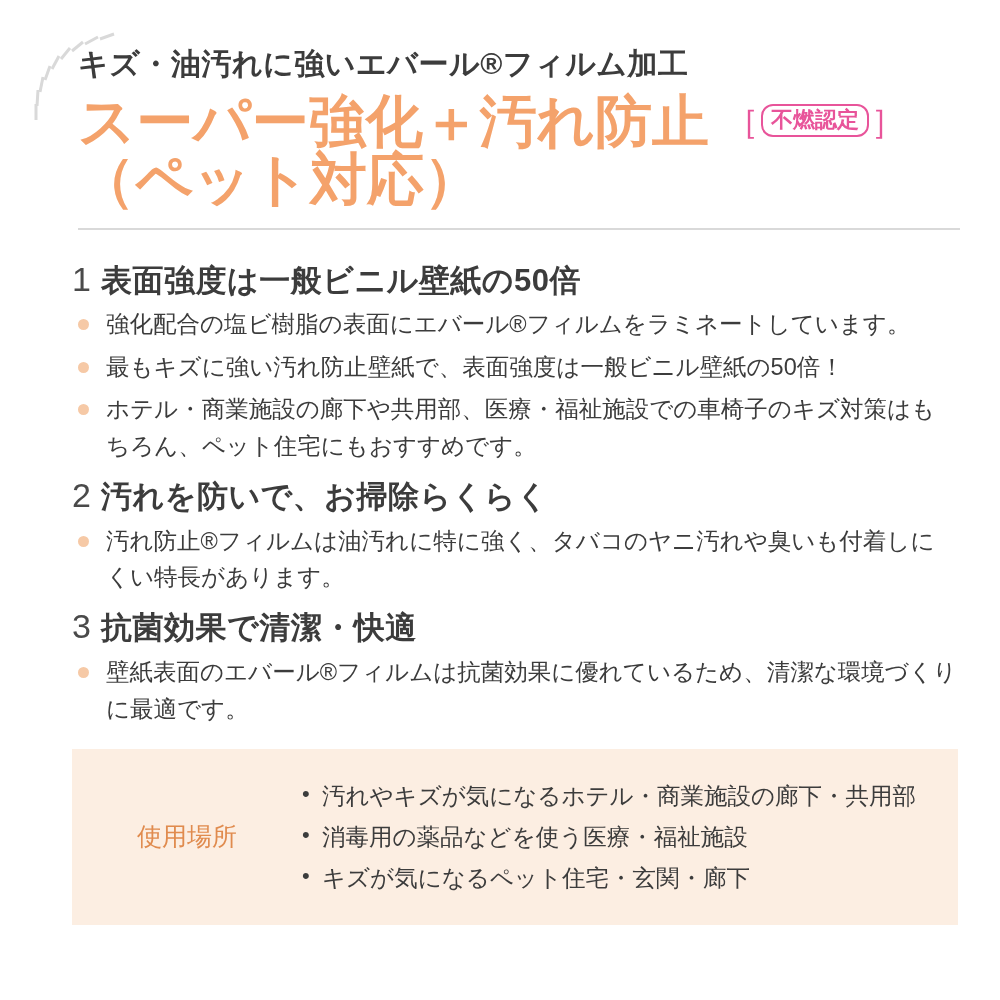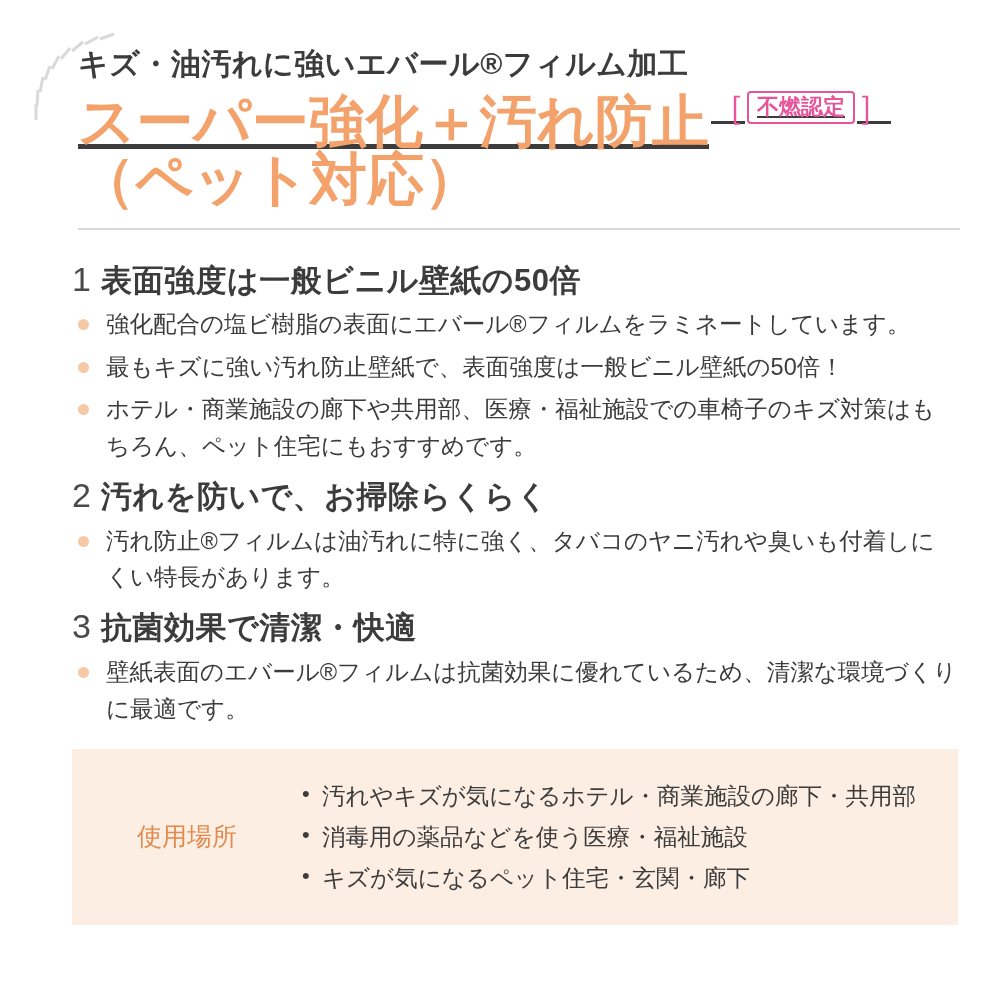--- a/index.html
+++ b/index.html
@@ -39,22 +39,22 @@
     font-size: 30px;
     font-weight: bold;
     letter-spacing: 0.5px;
     color: #3c3c3c;
     line-height: 1.2;
     margin: 0 0 8px 0;
     white-space: nowrap;
   }
   .title-row {
     display: flex;
-    align-items: flex-start;
-    text-decoration: underline;
+    align-items: flex-end;
+    gap: 14px;
   }
   .title-main {
     font-size: 57px;
     font-weight: bold;
     color: #f4a26b;
     line-height: 1.12;
     letter-spacing: 0px;
     white-space: nowrap;
   }
   .badge {
@@ -67,21 +67,21 @@
     white-space: nowrap;
   }
   .badge .bracket {
     font-size: 34px;
     font-weight: normal;
     line-height: 1;
     padding: 0 2px;
   }
   .badge .badge-text {
     border: 2px solid #e8549a;
-    border-radius: 4px;
+    border-radius: 12px;
     padding: 3px 8px 4px 8px;
     line-height: 1;
   }
   .title-sub {
     font-size: 57px;
     font-weight: bold;
     color: #f4a26b;
     line-height: 1.12;
     margin-top: -6px;
     white-space: nowrap;

